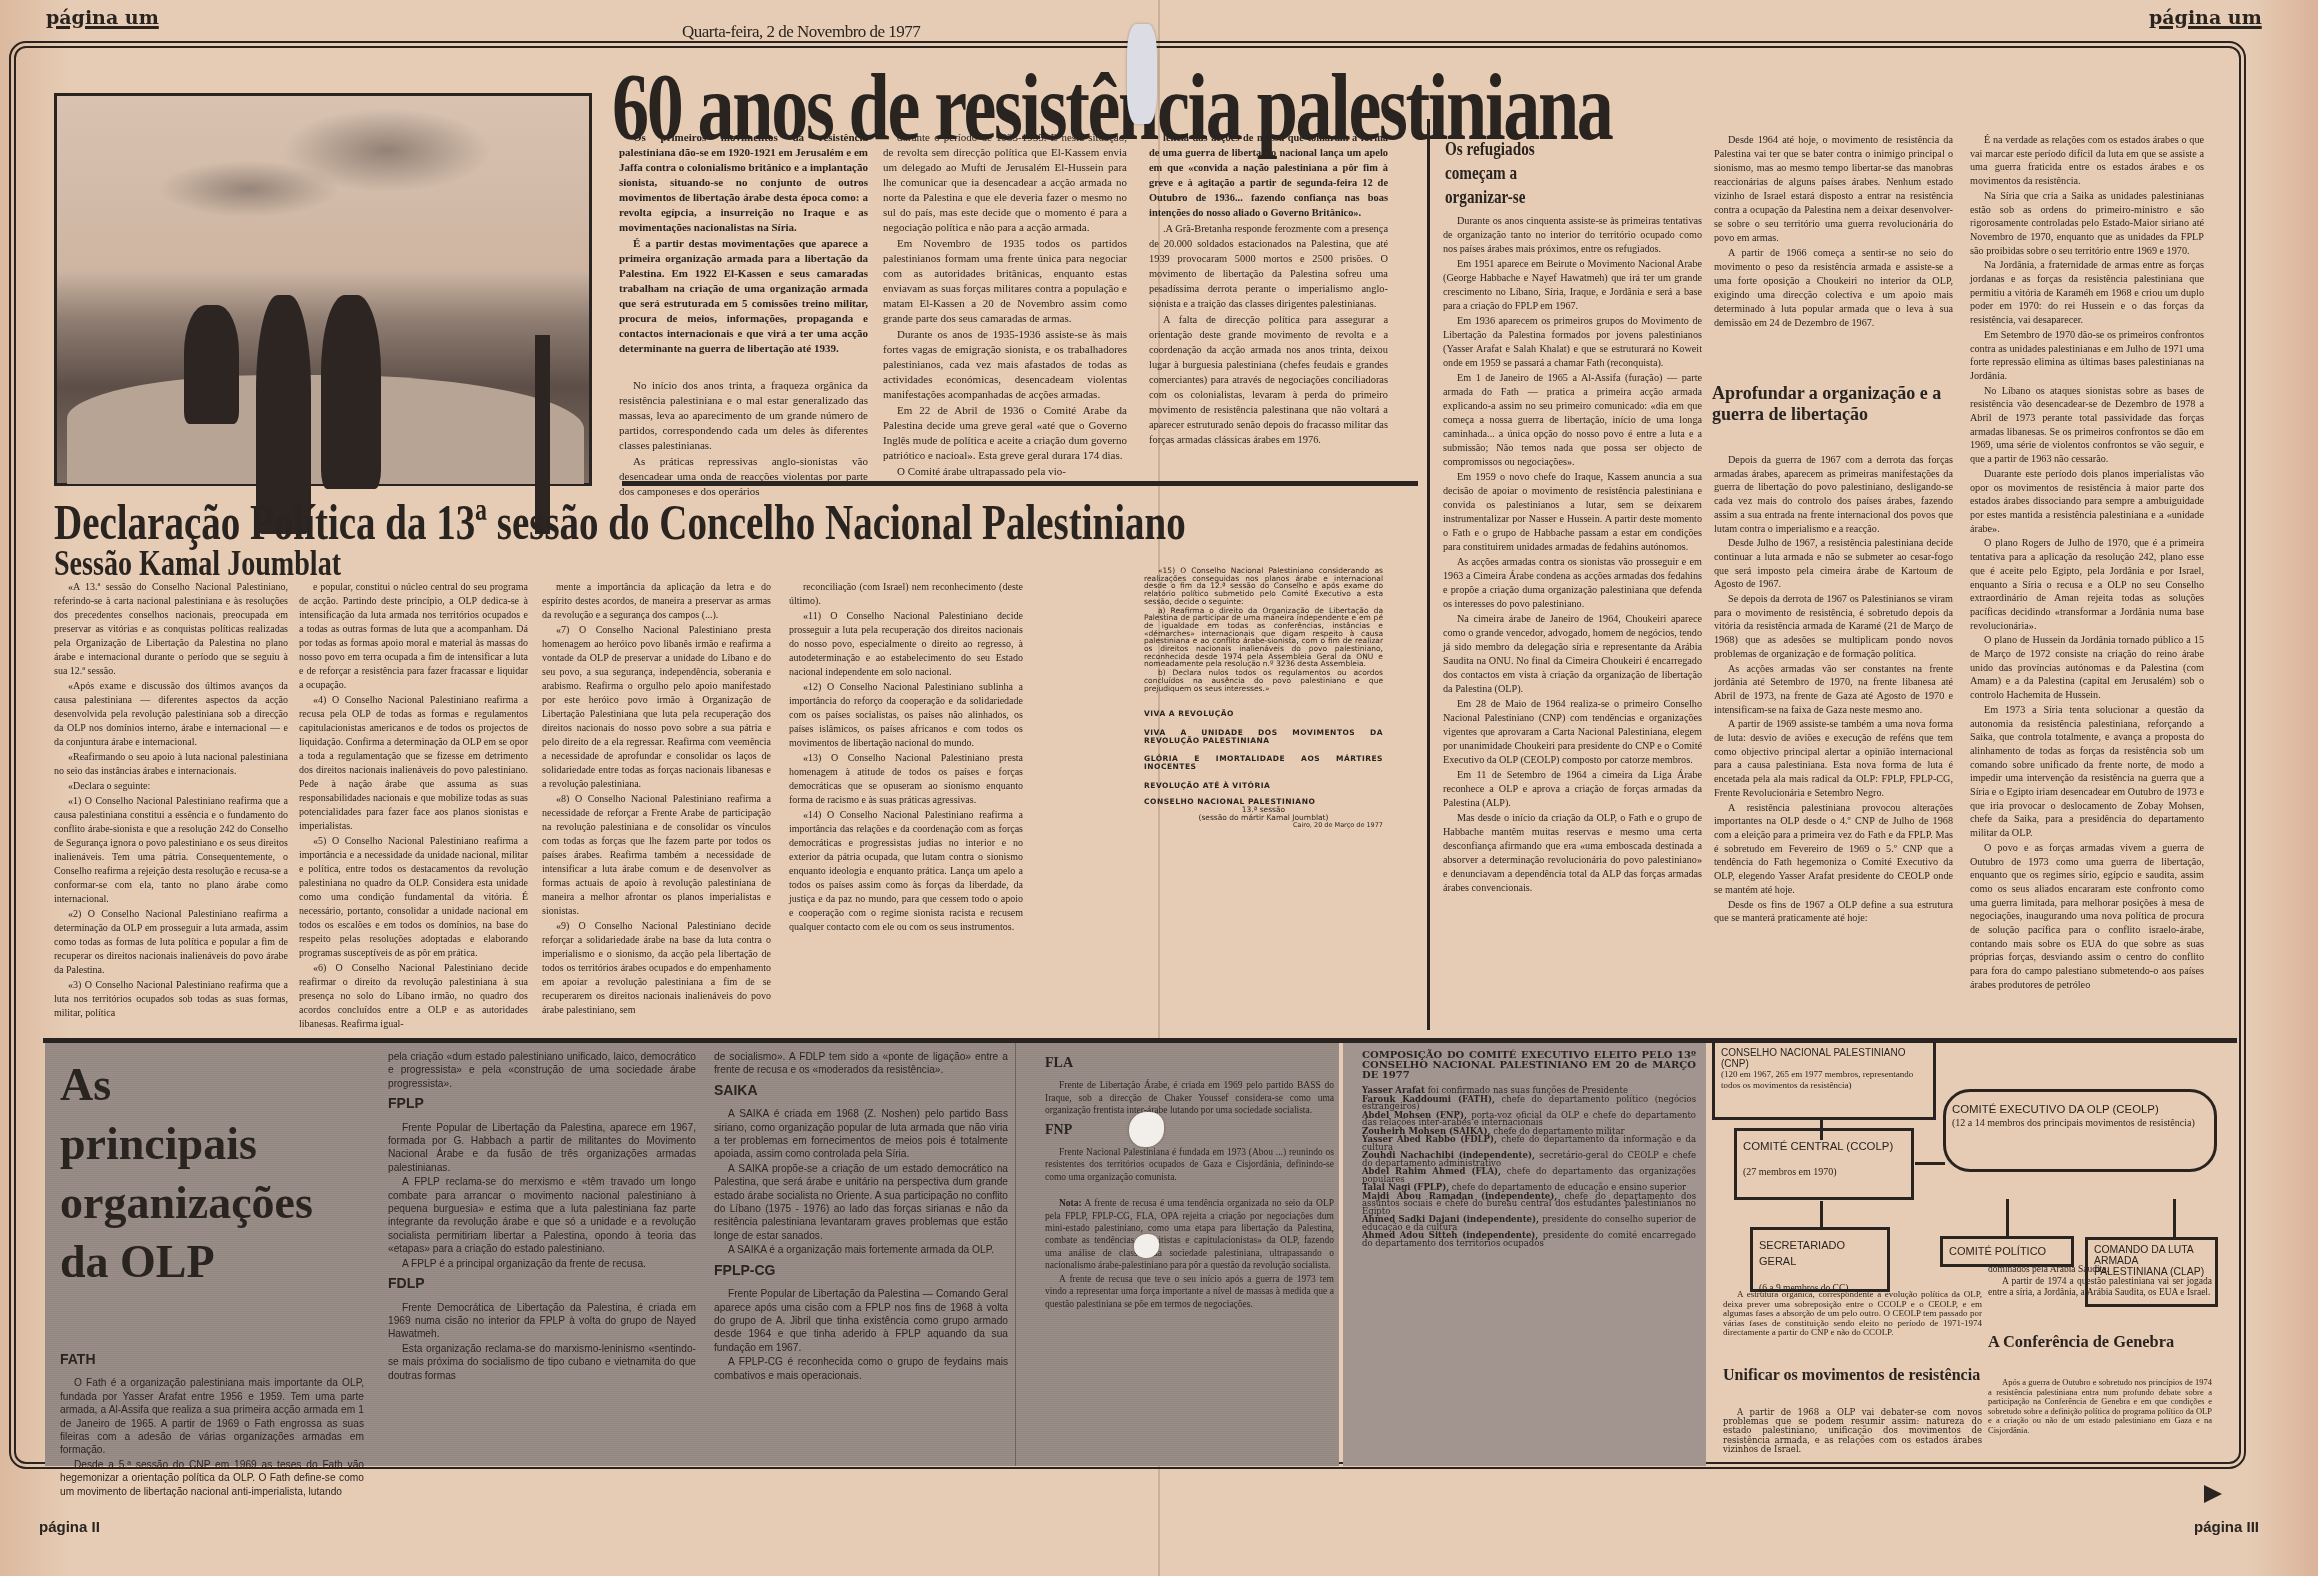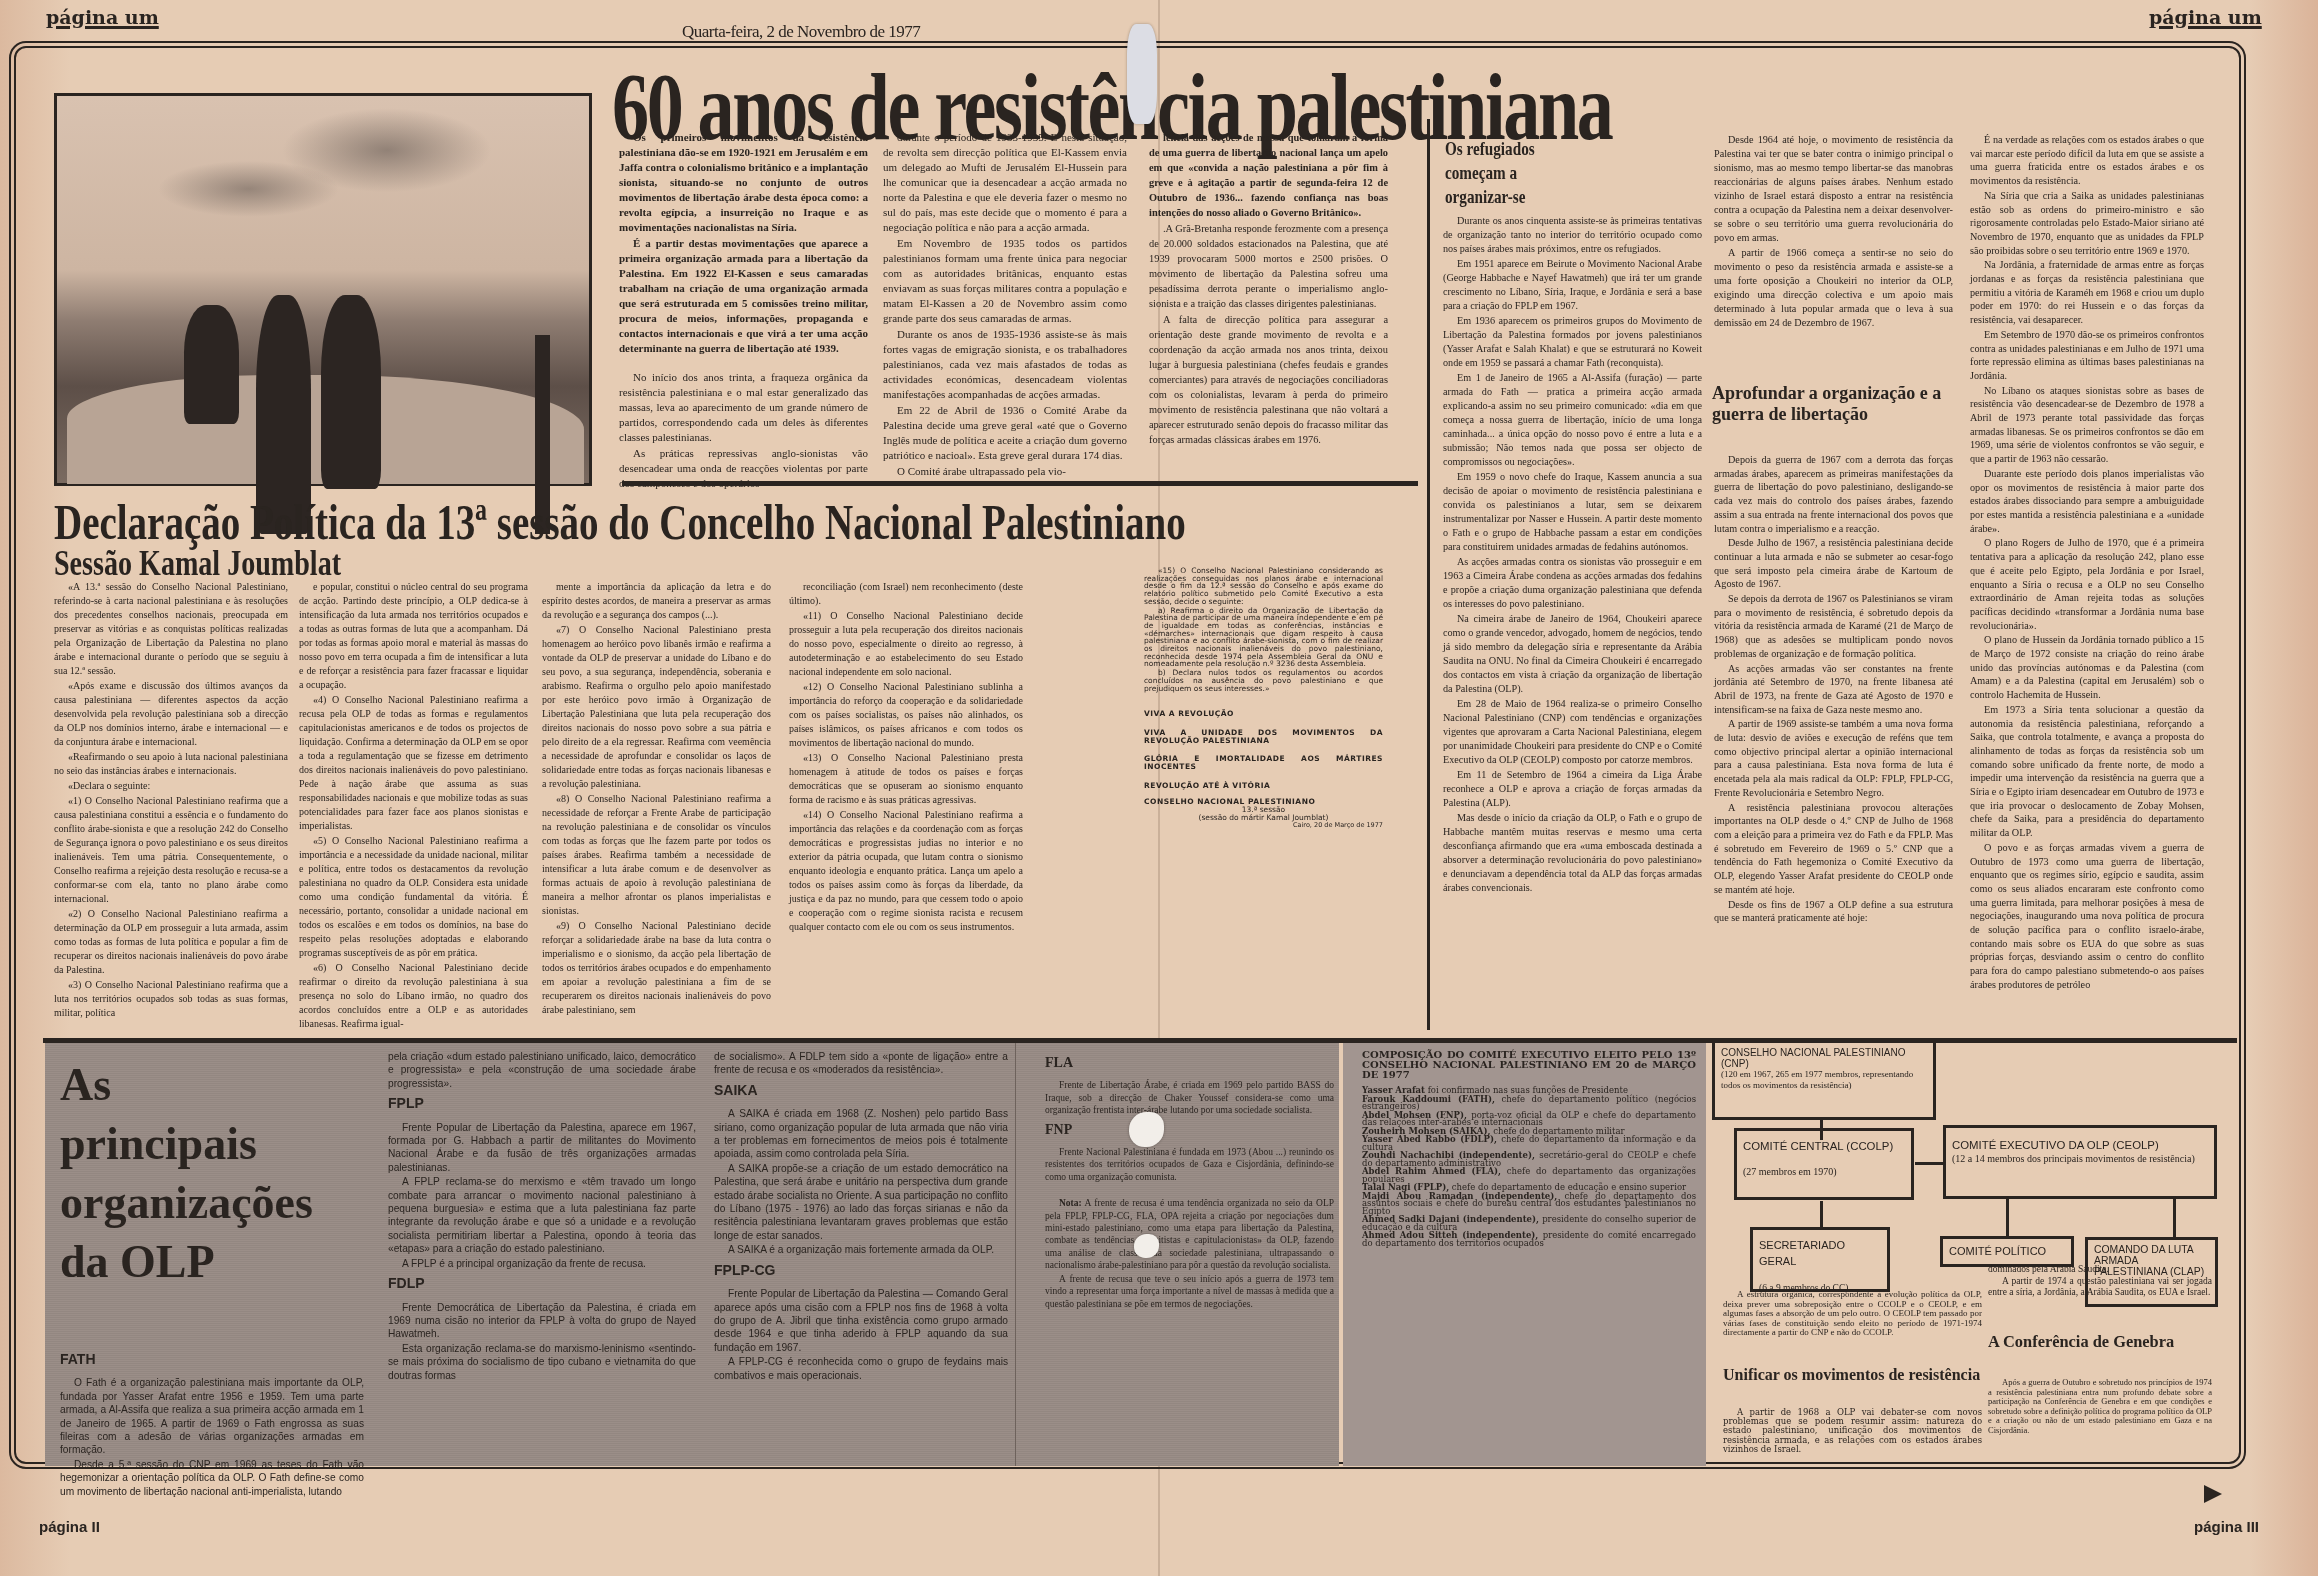--- a/index.html
+++ b/index.html
@@ -81,21 +81,21 @@
   <div class="rock" style="left:10px; top:279px; width:517px; height:109px;"></div>
   <div class="fig" style="left:127px; top:209px; width:55px; height:119px;"></div>
   <div class="fig" style="left:199px; top:199px; width:55px; height:239px;"></div>
   <div class="fig" style="left:264px; top:199px; width:60px; height:194px;"></div>
   <div class="fig" style="left:478px; top:239px; width:15px; height:199px; border-radius:0;"></div>
 </div>
 
 <div class="col" style="left:619px; top:130px; width:249px; font-weight:bold; font-size:11px;">
   <p>Os primeiros movimentos da resistência palestiniana dão-se em 1920-1921 em Jerusalém e em Jaffa contra o colonialismo britânico e a implantação sionista, situando-se no conjunto de outros movimentos de libertação árabe desta época como: a revolta egípcia, a insurreição no Iraque e as movimentações nacionalistas na Síria.</p>
   <p>É a partir destas movimentações que aparece a primeira organização armada para a libertação da Palestina. Em 1922 El-Kassen e seus camaradas trabalham na criação de uma organização armada que será estruturada em 5 comissões treino militar, procura de meios, informações, propaganda e contactos internacionais e que virá a ter uma acção determinante na guerra de libertação até 1939.</p>
-  <p style="font-weight:normal; margin-top:14px;">No início dos anos trinta, a fraqueza orgânica da resistência palestiniana e o mal estar generalizado das massas, leva ao aparecimento de um grande número de partidos, correspondendo cada um deles às diferentes classes palestinianas.</p>
+  <p style="font-weight:normal; margin-top:22px;">No início dos anos trinta, a fraqueza orgânica da resistência palestiniana e o mal estar generalizado das massas, leva ao aparecimento de um grande número de partidos, correspondendo cada um deles às diferentes classes palestinianas.</p>
   <p style="font-weight:normal;">As práticas repressivas anglo-sionistas vão desencadear uma onda de reacções violentas por parte dos camponeses e dos operários</p>
 </div>
 <div class="col" style="left:883px; top:130px; width:244px;">
   <p>durante o período de 1933-1935. E nesta situação, de revolta sem direcção política que El-Kassem envia um delegado ao Mufti de Jerusalém El-Hussein para lhe comunicar que ia desencadear a acção armada no norte da Palestina e que ele deveria fazer o mesmo no sul do país, mas este decide que o momento é para a negociação política e não para a acção armada.</p>
   <p>Em Novembro de 1935 todos os partidos palestinianos formam uma frente única para negociar com as autoridades britânicas, enquanto estas enviavam as suas forças militares contra a população e matam El-Kassen a 20 de Novembro assim como grande parte dos seus camaradas de armas.</p>
   <p>Durante os anos de 1935-1936 assiste-se às mais fortes vagas de emigração sionista, e os trabalhadores palestinianos, cada vez mais afastados de todas as actividades económicas, desencadeam violentas manifestações acompanhadas de acções armadas.</p>
   <p>Em 22 de Abril de 1936 o Comité Arabe da Palestina decide uma greve geral «até que o Governo Inglês mude de política e aceite a criação dum governo patriótico e nacioal». Esta greve geral durara 174 dias.</p>
   <p>O Comité árabe ultrapassado pela vio-</p>
 </div>
 <div class="col" style="left:1149px; top:130px; width:239px; font-size:10.4px;">
@@ -265,21 +265,21 @@
 <div class="box" style="left:1712px; top:1040px; width:224px; height:80px; font-size:9px; line-height:11px;">
   <div class="bt" style="font-size:10px;">CONSELHO NACIONAL PALESTINIANO (CNP)</div>
   <div>(120 em 1967, 265 em 1977 membros, representando todos os movimentos da resistência)</div>
 </div>
 <div class="line" style="left:1820px; top:1120px; width:3px; height:20px;"></div>
 <div class="box" style="left:1734px; top:1128px; width:180px; height:72px;">
   <div class="bt" style="font-size:11.4px; margin-top:3px;">COMITÉ CENTRAL (CCOLP)</div>
   <div style="font-size:10px; margin-top:10px;">(27 membros em 1970)</div>
 </div>
 <div class="line" style="left:1915px; top:1162px; width:30px; height:3px;"></div>
-<div class="box" style="left:1943px; top:1125px; width:274px; height:74px;">
+<div class="box" style="left:1943px; top:1089px; width:274px; height:83px;border-radius:27px;">
   <div class="bt" style="font-size:11.4px; margin-top:5px;">COMITÉ EXECUTIVO DA OLP (CEOLP)</div>
   <div style="font-size:10px; line-height:11px;">(12 a 14 membros dos principais movimentos de resistência)</div>
 </div>
 <div class="line" style="left:1820px; top:1201px; width:3px; height:28px;"></div>
 <div class="box" style="left:1750px; top:1227px; width:140px; height:65px;">
   <div class="bt" style="font-size:11px; margin-top:3px;">SECRETARIADO GERAL</div>
   <div style="font-size:9.5px; margin-top:11px;">(6 a 9 membros do CC)</div>
 </div>
 <div class="line" style="left:2006px; top:1199px; width:3px; height:38px;"></div>
 <div class="box" style="left:1940px; top:1236px; width:134px; height:31px;">

